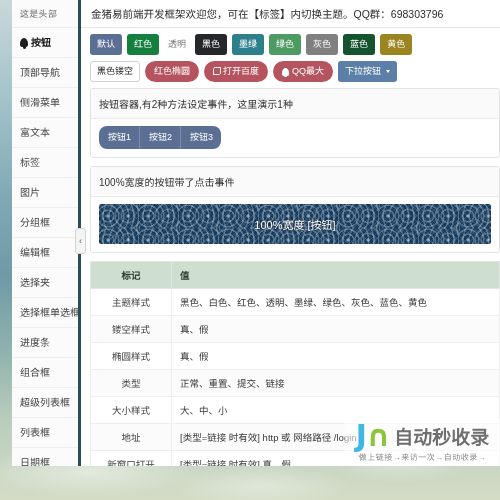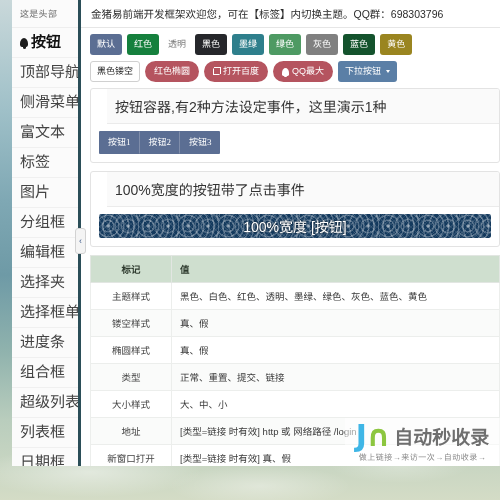--- a/index.html
+++ b/index.html
@@ -70,21 +70,21 @@
     position: relative;
   }
   .side-head {
     font-size: 9px;
     color: #6b6b6b;
     padding: 7px 0 7px 8px;
     border-bottom: 1px solid #eeeeee;
     letter-spacing: .3px;
   }
   .side-item {
-    font-size: 15px;
+    font-size: 10px;
     color: #444;
     padding: 8px 0 8px 8px;
     border-bottom: 1px solid #f0f0f0;
     white-space: nowrap;
     display: flex;
     align-items: center;
     gap: 3px;
     cursor: pointer;
     line-height: 1.1;
     height: 13px;
@@ -189,23 +189,22 @@
   }
   .btn.plain {
     background: transparent;
     color: #7e7e7e;
     border-color: transparent;
     padding-left: 3px;
     padding-right: 3px;
   }
   .btn-group {
     display: inline-flex;
-    border-radius: 1px;
-    overflow: hidden;
-    font-family: Liberation Serif, serif;
+    border-radius: 8px;
+    overflow: hidden;
   }
   .btn-group .btn {
     border-radius: 0;
     border-right: 1px solid rgba(255,255,255,.22);
     padding: 6px 8px;
   }
   .btn-group .btn:last-child { border-right: 0; }
 
   .caret {
     display: inline-block;
@@ -251,37 +250,36 @@
 
   
   .panel {
     border: 1px solid #e3e3e3;
     border-radius: 3px;
     background: #ffffff;
     margin-bottom: 8px;
     overflow: hidden;
   }
   .panel-head {
-    font-size: 14px;
+    font-size: 10px;
     color: #333;
     padding: 7px 8px;
     background: #fafafa;
     border-bottom: 1px solid #ebebeb;
-    margin-left: 16px;
   }
   .panel-body { padding: 7px 8px 8px 8px; }
 
   
   .btn-full {
     width: 100%;
-    height: 24px;
+    height: 40px;
     border: 0;
     border-radius: 2px;
     color: #ffffff;
-    font-size: 14px;
+    font-size: 11px;
     cursor: pointer;
     display: flex;
     align-items: center;
     justify-content: center;
     background-color: #143a5e;
     background-image:
       radial-gradient(circle at 9px 12px, rgba(255,255,255,.30) 0 1.4px, rgba(255,255,255,0) 1.8px),
       radial-gradient(circle at 29px 12px, rgba(255,255,255,.30) 0 1.4px, rgba(255,255,255,0) 1.8px),
       repeating-radial-gradient(circle at 9px 12px, rgba(255,255,255,.26) 0 1px, rgba(255,255,255,0) 2px 5px),
       repeating-radial-gradient(circle at 29px 12px, rgba(255,255,255,.22) 0 1px, rgba(255,255,255,0) 2px 6px),

